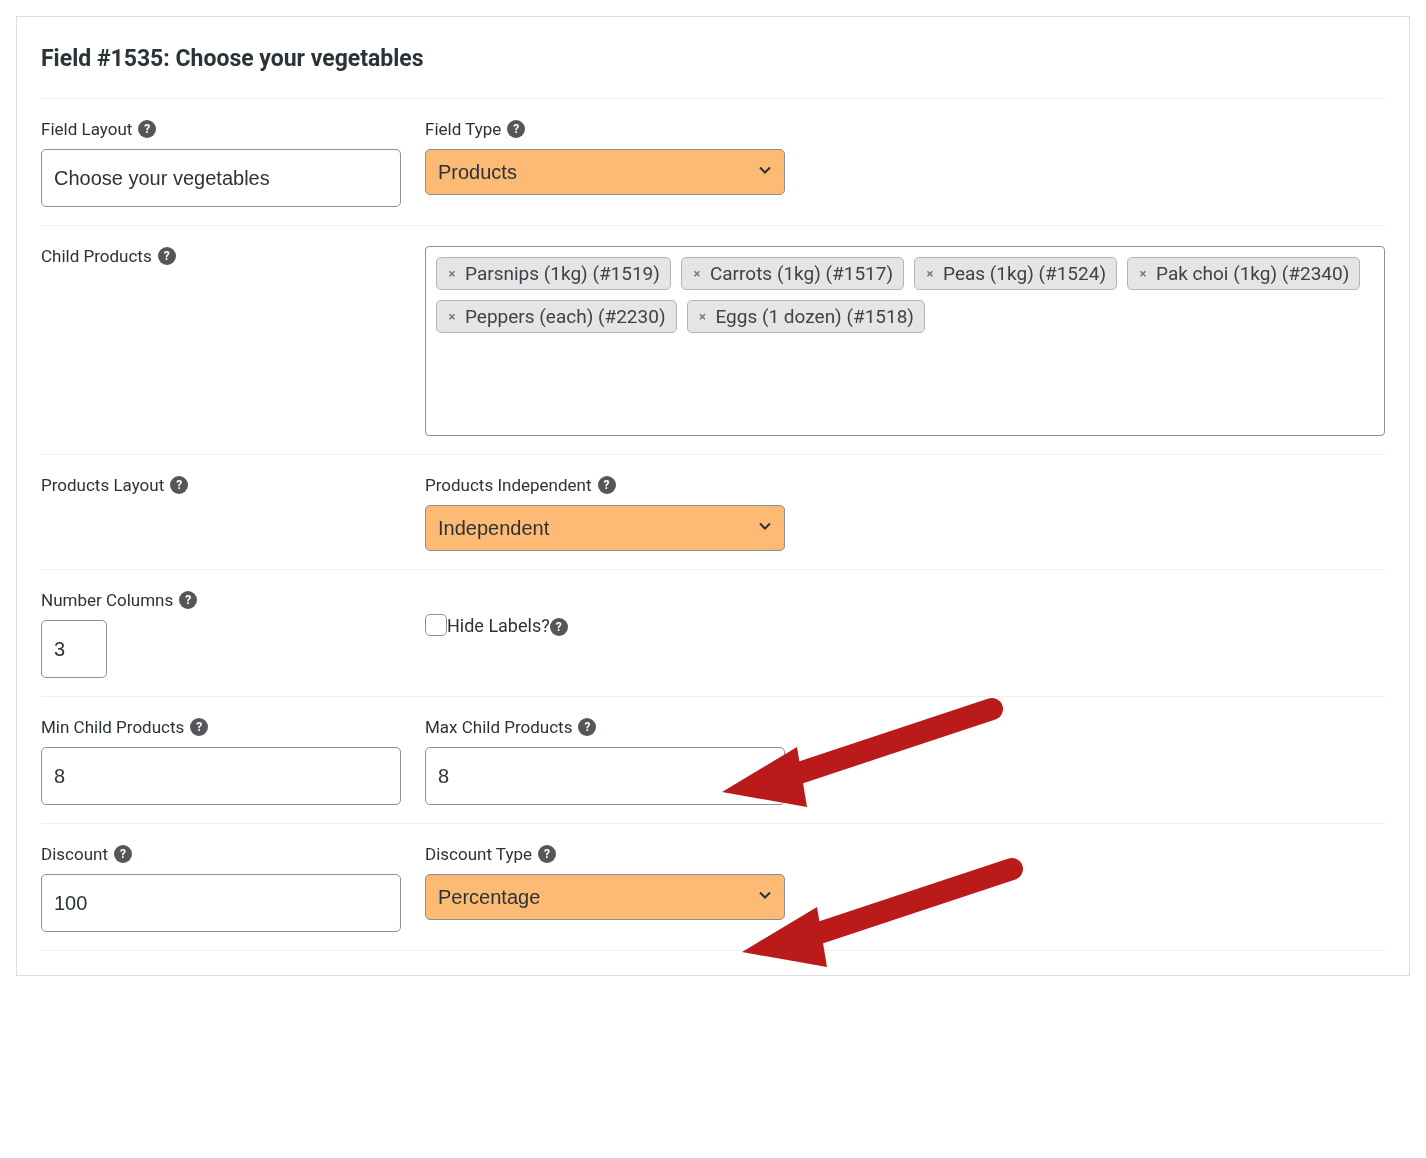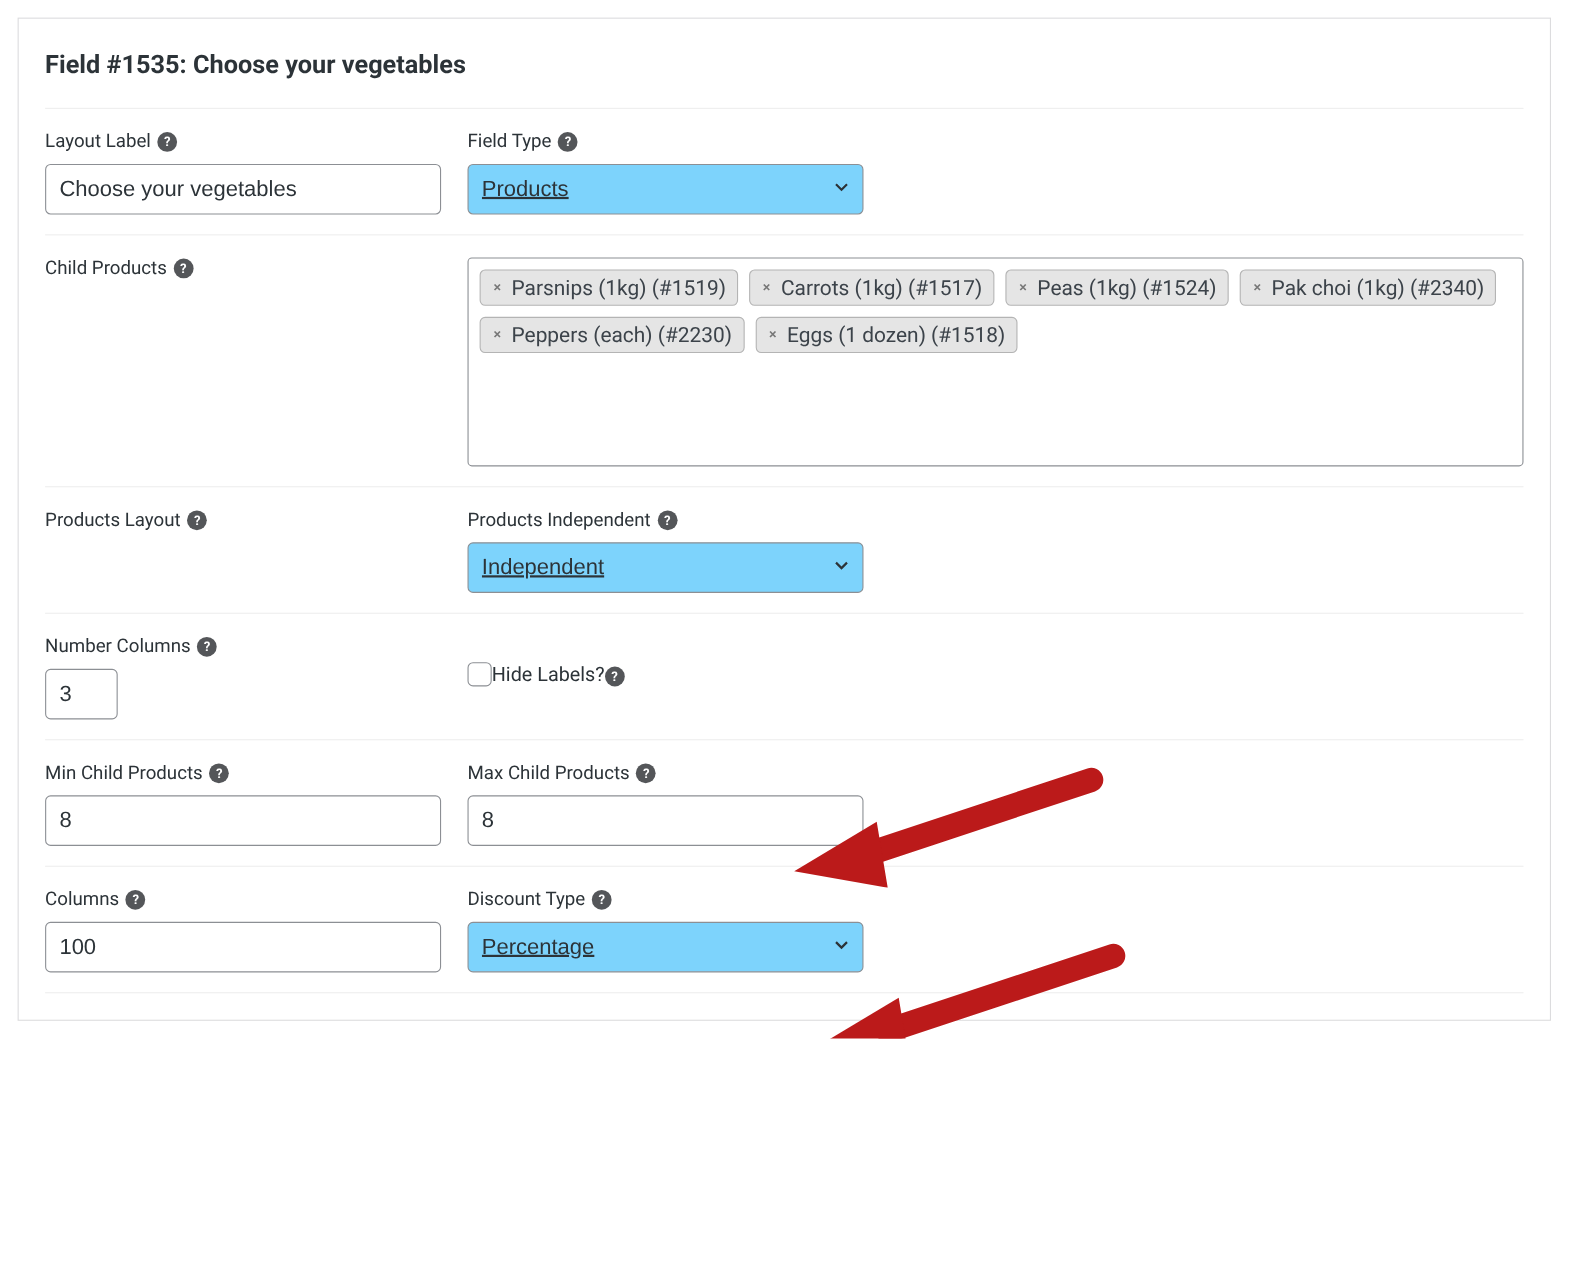--- a/index.html
+++ b/index.html
@@ -51,48 +51,47 @@
     width: 18px;
     height: 18px;
     border-radius: 50%;
     background: #545659;
     color: #fff;
     font-size: 12px;
     font-weight: 700;
     cursor: help;
   }
   .text-input {
-    height: 46px;
+    height: 58px;
     padding: 6px 12px;
     font-size: 20px;
     border: 1px solid #8c8f94;
     border-radius: 5px;
     background: #fff;
     color: #2c3338;
     outline: none;
   }
   .text-input.small { width: 66px; font-size: 20px; }
   .select-wrap {
     position: relative;
     height: 46px;
   }
   .select-wrap select {
     width: 100%;
     height: 100%;
     padding: 6px 36px 6px 12px;
     font-size: 20px;
     border: 1px solid #8c8f94;
     border-radius: 5px;
-    background: #7dd3fc;
+    background: #fdba74;
     color: #2c3338;
     appearance: none;
     -webkit-appearance: none;
     outline: none;
     cursor: pointer;
-    text-decoration: underline;
   }
   .select-caret {
     position: absolute;
     right: 12px;
     top: 50%;
     transform: translateY(-50%);
     pointer-events: none;
     color: #2c3338;
   }
   .tagbox {
@@ -154,21 +153,21 @@
 </head>
 <body>
 
 <div class="panel">
 
   <div class="panel-title">Field #1535: Choose your vegetables</div>
 
   <div class="row">
     <div class="col">
       <div class="field-label">
-        <span>Layout Label</span>
+        <span>Field Layout</span>
         <span class="help-icon">?</span>
       </div>
       <input class="text-input" type="text" value="Choose your vegetables" style="">
     </div>
     <div class="col">
       <div class="field-label">
         <span>Field Type</span>
         <span class="help-icon">?</span>
       </div>
       <div class="select-wrap">
@@ -276,21 +275,21 @@
         <span>Max Child Products</span>
         <span class="help-icon">?</span>
       </div>
       <input class="text-input" type="text" value="8" style="">
     </div>
   </div>
 
   <div class="row">
     <div class="col">
       <div class="field-label">
-        <span>Columns</span>
+        <span>Discount</span>
         <span class="help-icon">?</span>
       </div>
       <input class="text-input" type="text" value="100" style="">
     </div>
     <div class="col">
       <div class="field-label">
         <span>Discount Type</span>
         <span class="help-icon">?</span>
       </div>
       <div class="select-wrap">

